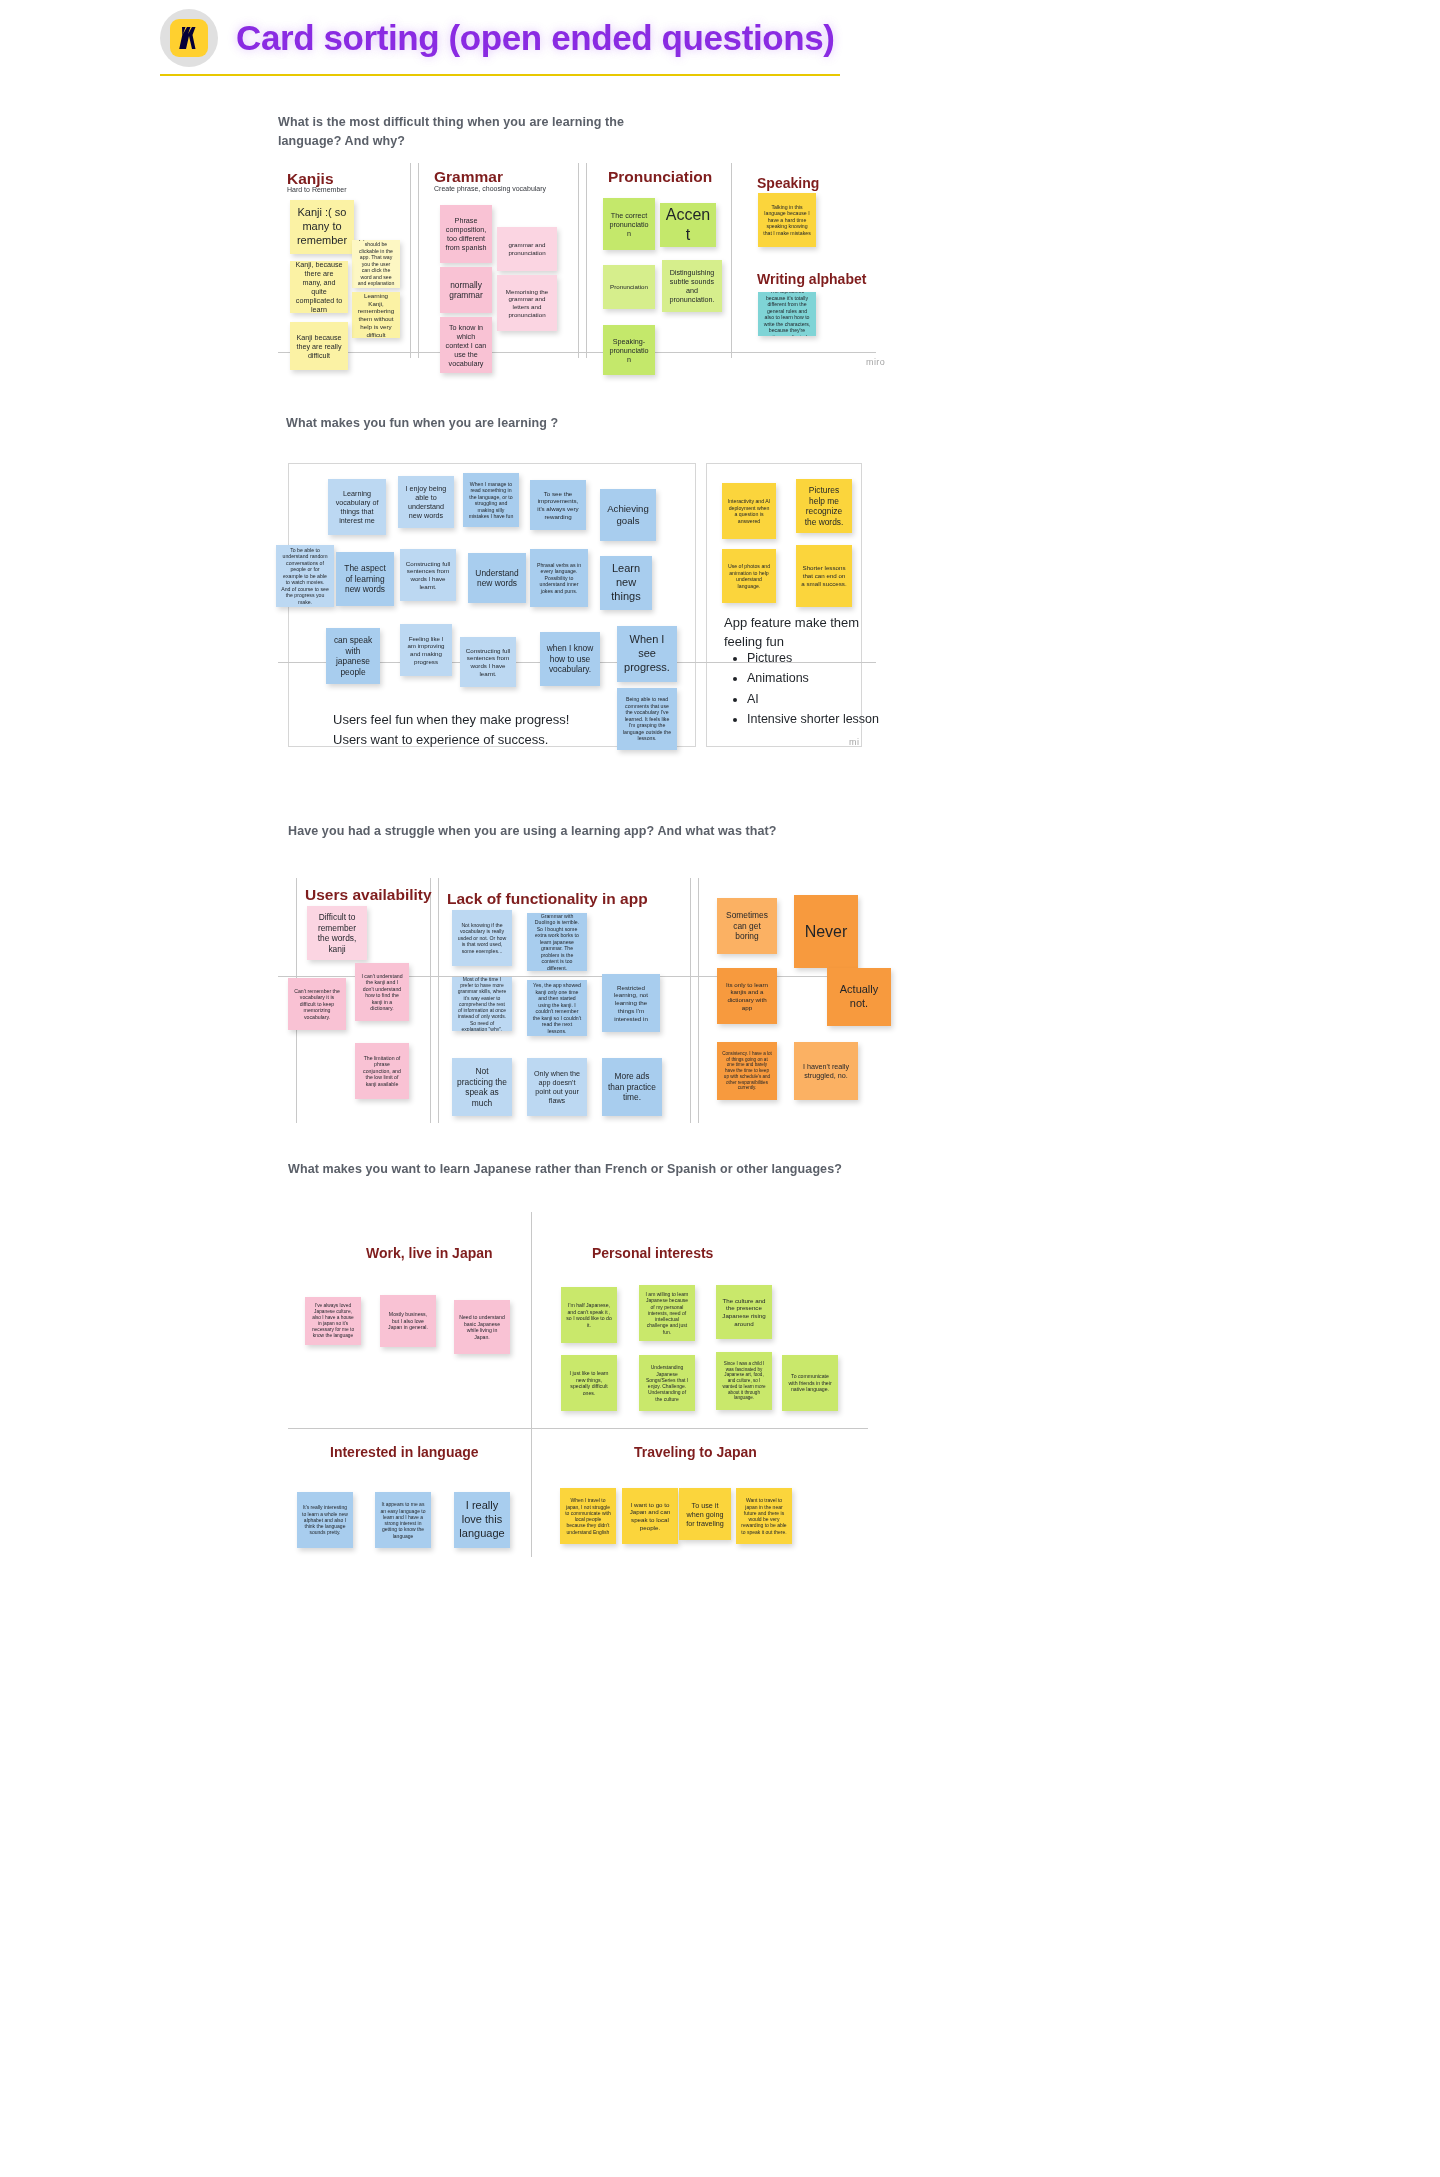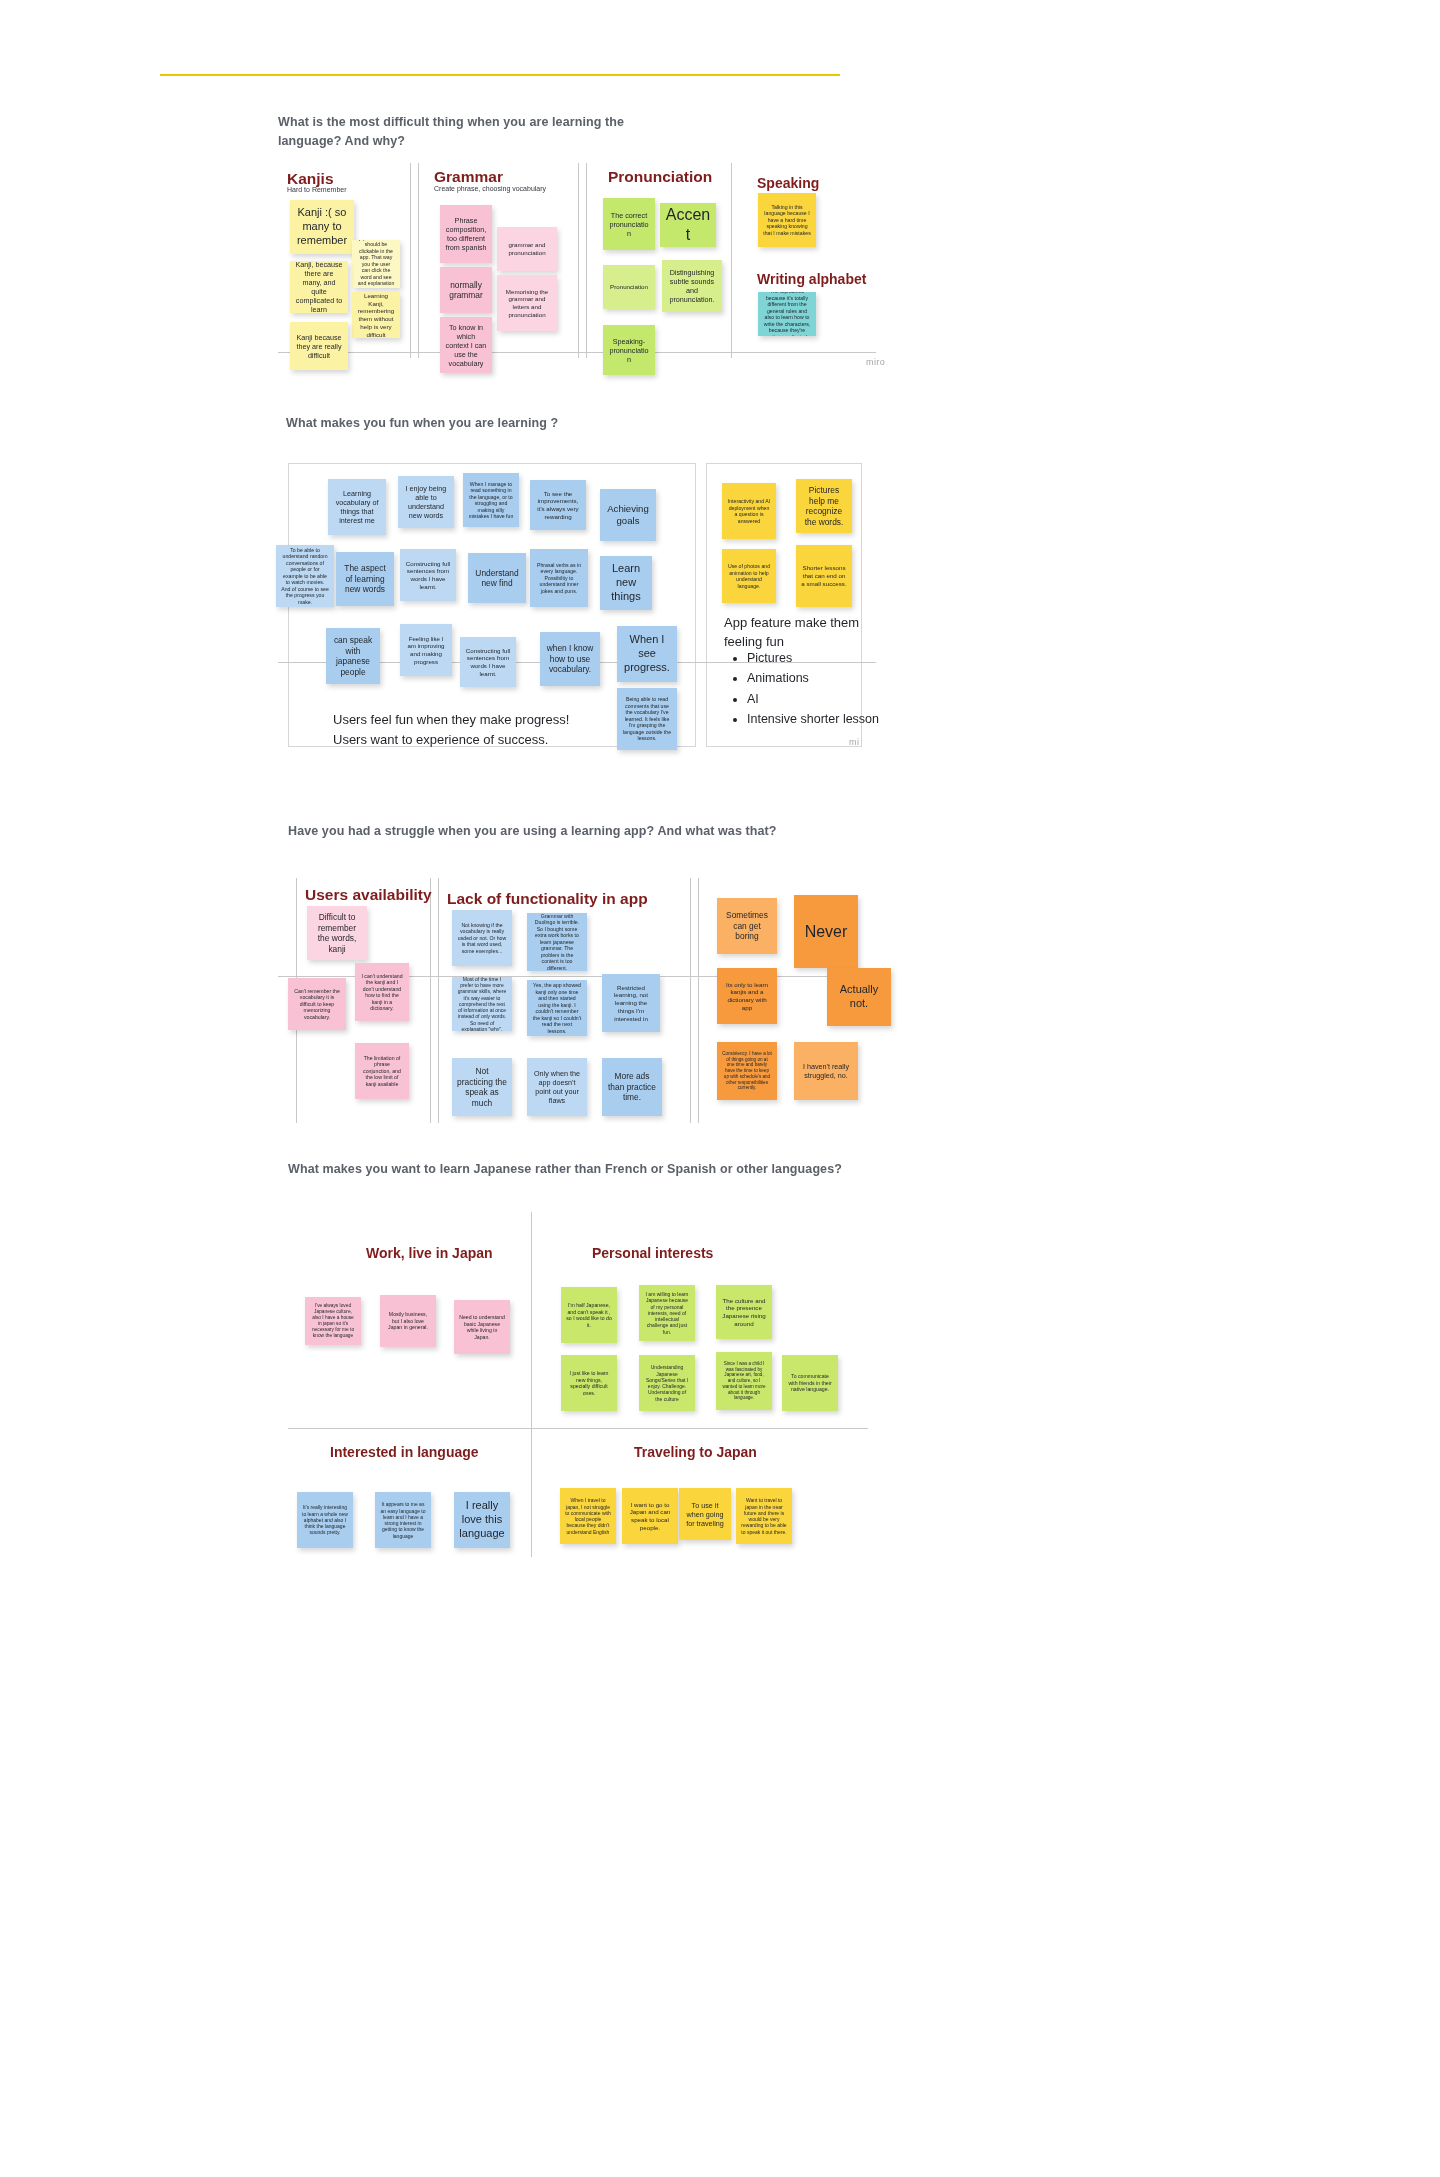--- a/index.html
+++ b/index.html
@@ -151,20 +151,30 @@
     font-size: 9px;
     color: #a5a5a5;
     letter-spacing: .4px;
   }
 </style>
 </head>
 <body>
 
 <div class="page">
 
+  <div class="header">
+    <div class="logo-circle">
+      <div class="logo-square">
+        <svg width="26" height="26" viewBox="0 0 26 26">
+          <path d="M6 2 L9.5 2 L7 9 L11 2 L14.5 2 L12 9 L16 2 L19.5 2 L16.5 10 L19.5 24 L16 24 L13 11 L10 24 L6.5 24 L9.5 11 L6.5 24 L3.2 24 L6.3 10 Z" fill="#050038"></path>
+        </svg>
+      </div>
+    </div>
+    <div class="page-title">Card sorting (open ended questions)</div>
+  </div>
   <div class="header-rule"></div>
 
   <div class="q" style="left:278px; top:113px; width:360px;">What is the most difficult thing when you are learning the language? And why?</div>
 
   <div class="frame noborder" style="left:278px; top:160px; width:598px; height:196px;"></div>
   <div class="vline" style="left:410px; top:163px; height:195px;"></div>
   <div class="vline" style="left:418px; top:163px; height:195px;"></div>
   <div class="vline" style="left:578px; top:163px; height:195px;"></div>
   <div class="vline" style="left:586px; top:163px; height:195px;"></div>
   <div class="vline" style="left:731px; top:163px; height:195px;"></div>
@@ -209,21 +219,21 @@
 
   <div class="note b2 t8" style="left:328px; top:479px; width:58px; height:56px;">Learning vocabulary of things that interest me</div>
   <div class="note b2 t8" style="left:398px; top:476px; width:56px; height:52px;">I enjoy being able to understand new words</div>
   <div class="note b t6" style="left:463px; top:473px; width:56px; height:54px;">When I manage to read something in the language, or to struggling and making silly mistakes I have fun</div>
   <div class="note b t7" style="left:530px; top:480px; width:56px; height:50px;">To see the improvements, it's always very rewarding</div>
   <div class="note b t10" style="left:600px; top:489px; width:56px; height:52px;">Achieving goals</div>
 
   <div class="note b2 t6" style="left:276px; top:545px; width:58px; height:62px;">To be able to understand random conversations of people or for example to be able to watch movies. And of course to see the progress you make.</div>
   <div class="note b t9" style="left:336px; top:552px; width:58px; height:54px;">The aspect of learning new words</div>
   <div class="note b2 t7" style="left:400px; top:549px; width:56px; height:52px;">Constructing full sentences from words I have learnt.</div>
-  <div class="note b t9" style="left:468px; top:553px; width:58px; height:50px;">Understand new find</div>
+  <div class="note b t9" style="left:468px; top:553px; width:58px; height:50px;">Understand new words</div>
   <div class="note b t6" style="left:530px; top:549px; width:58px; height:58px;">Phrasal verbs as in every language. Possibility to understand inner jokes and puns.</div>
   <div class="note b t11" style="left:600px; top:556px; width:52px; height:54px;">Learn new things</div>
 
   <div class="note b t9" style="left:326px; top:628px; width:54px; height:56px;">can speak with japanese people</div>
   <div class="note b2 t7" style="left:400px; top:624px; width:52px; height:52px;">Feeling like I am improving and making progress</div>
   <div class="note b2 t7" style="left:460px; top:637px; width:56px; height:50px;">Constructing full sentences from words I have learnt.</div>
   <div class="note b t9" style="left:540px; top:632px; width:60px; height:54px;">when I know how to use vocabulary.</div>
   <div class="note b t11" style="left:617px; top:626px; width:60px; height:56px;">When I see progress.</div>
   <div class="note b t6" style="left:617px; top:688px; width:60px; height:62px;">Being able to read comments that use the vocabulary I've learned. It feels like I'm grasping the language outside the lessons.</div>
 

